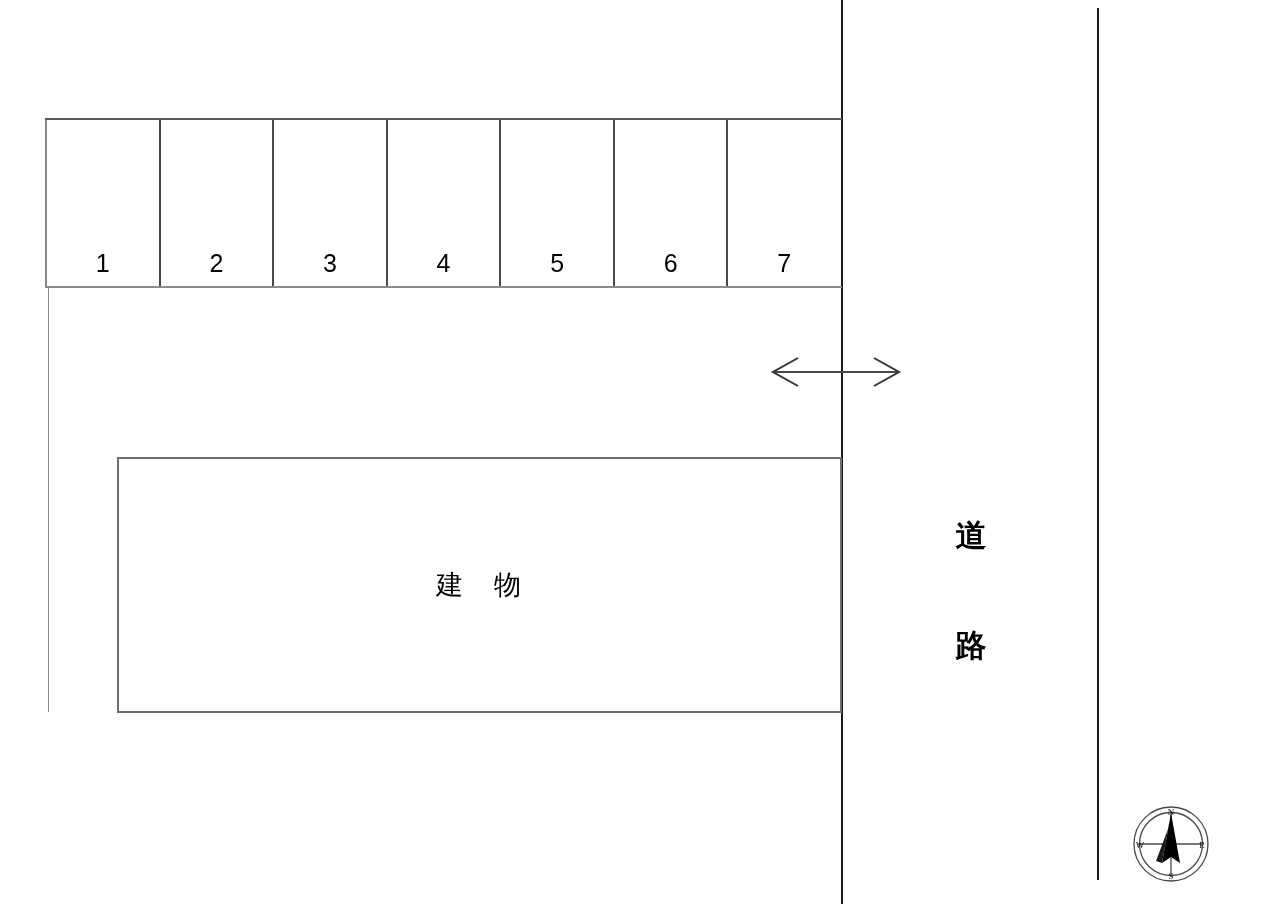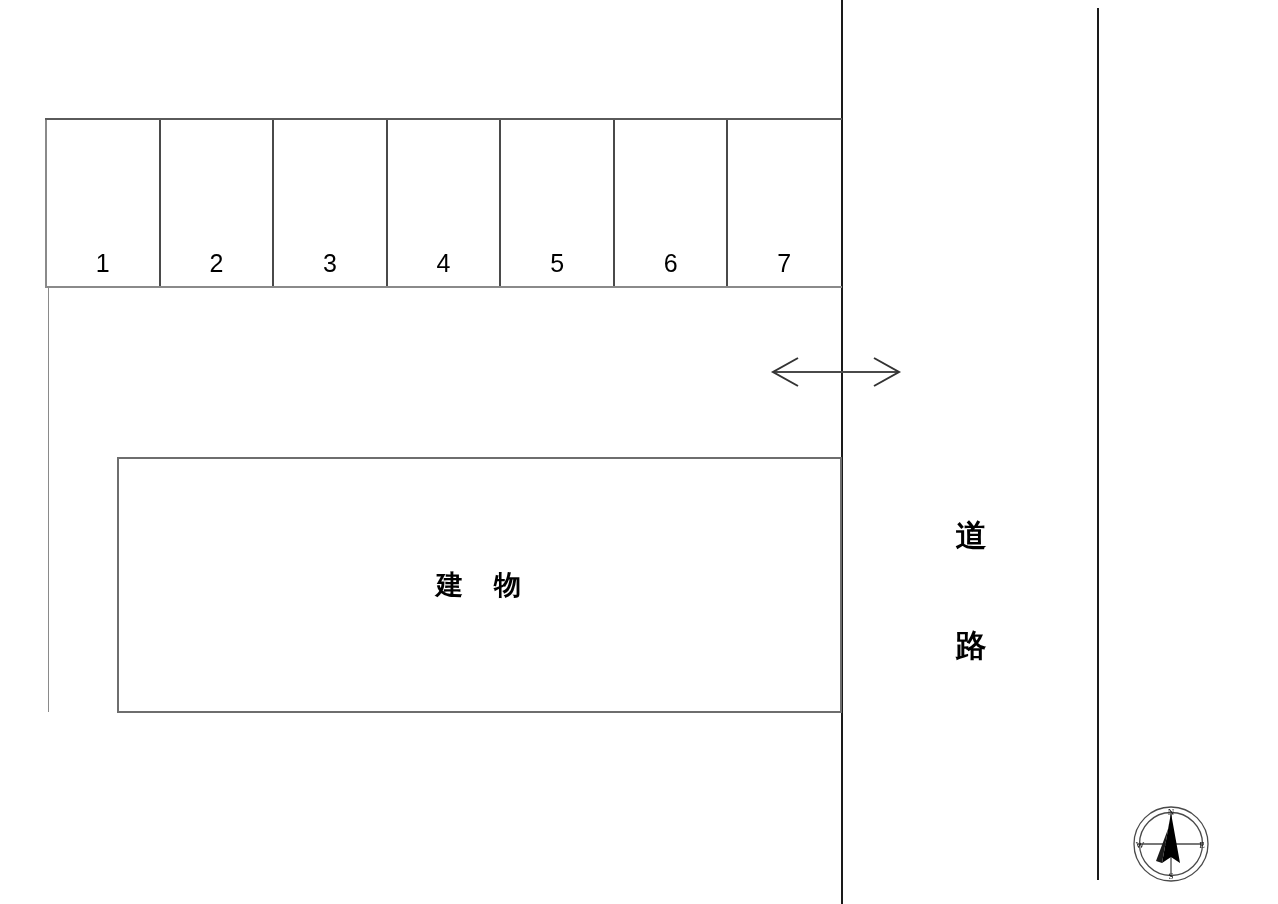--- a/index.html
+++ b/index.html
@@ -73,21 +73,21 @@
     background: transparent;
   }
   #building-label {
     position: absolute;
     left: 0;
     right: 0;
     top: 50%;
     transform: translateY(-50%);
     text-align: center;
     font-size: 27px;
-    font-weight: 700;
+    font-weight: 400;
     letter-spacing: 2px;
     color: #000000;
     font-family: "DejaVu Sans", "Liberation Sans", sans-serif;
   }
   
   #road-label {
     position: absolute;
     left: 944px;
     top: 480px;
     width: 54px;

